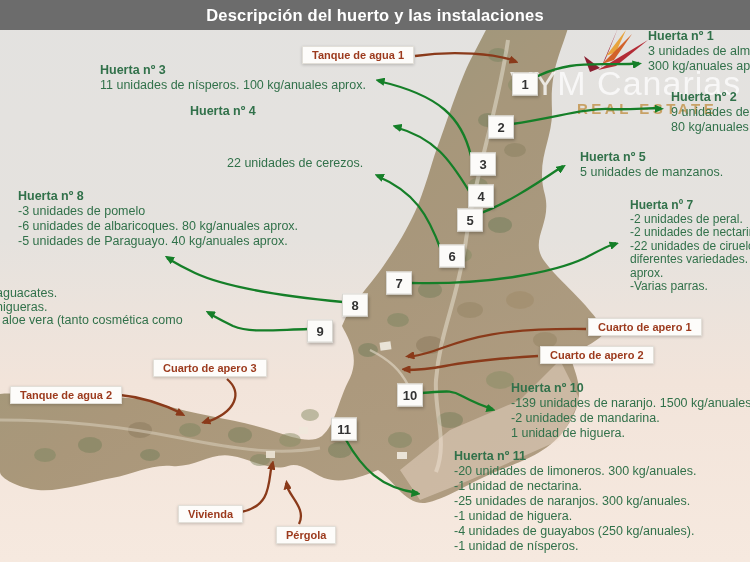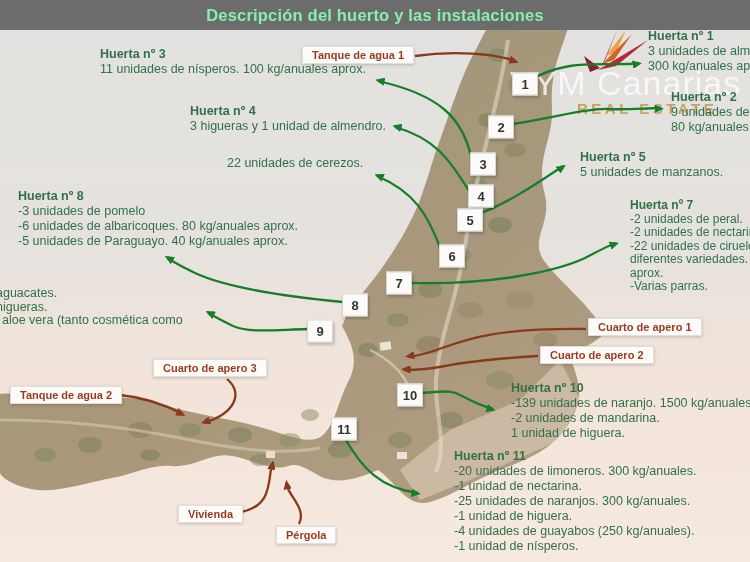--- a/index.html
+++ b/index.html
@@ -3,21 +3,21 @@
 <meta charset="utf-8">
 <style>
   html,body{margin:0;padding:0;background:#bbb;}
   #canvas{
     position:relative;width:750px;height:562px;overflow:hidden;
     background:linear-gradient(180deg,#e3e2e0 0%,#e5e2de 42%,#f2e4da 68%,#f6e9df 100%);
     font-family:"Liberation Sans",sans-serif;
   }
   .titlebar{
     position:absolute;left:0;top:0;width:750px;height:30px;background:#6c6c6c;
-    color:#86efac;font-size:16.5px;font-weight:bold;display:flex;align-items:center;justify-content:center;
+    color:#ffffff;font-size:16.5px;font-weight:bold;display:flex;align-items:center;justify-content:center;
     letter-spacing:.2px;z-index:6;
   }
   svg.layer{position:absolute;left:0;top:0;z-index:1;}
   svg.arrows{z-index:3;pointer-events:none;}
   .wm{position:absolute;z-index:2;pointer-events:none;}
   .wm-brand{left:510px;top:64px;font-size:34px;font-weight:500;color:rgba(253,253,252,.8);letter-spacing:1px;}
   .wm-tag{left:577px;top:100px;font-size:15px;font-weight:bold;color:rgba(196,154,88,.9);letter-spacing:3.5px;}
   .huerta{position:absolute;z-index:4;color:#31714a;font-size:12.5px;line-height:15px;white-space:nowrap;}
   .huerta .t{font-weight:bold;}
   .huerta.tight{line-height:13.5px;font-size:12px;}
@@ -140,27 +140,26 @@
   <div class="huerta" style="left:648px;top:29px">
     <div class="t">Huerta nº 1</div>
     <div>3 unidades de almendros.</div>
     <div>300 kg/anuales aprox.</div>
   </div>
   <div class="huerta" style="left:671px;top:90px">
     <div class="t">Huerta nº 2</div>
     <div>9 unidades de perales.</div>
     <div>80 kg/anuales aprox.</div>
   </div>
-  <div class="huerta" style="left:100px;top:47px">
+  <div class="huerta" style="left:100px;top:63px">
     <div class="t">Huerta nº 3</div>
     <div>11 unidades de nísperos. 100 kg/anuales aprox.</div>
   </div>
   <div class="huerta" style="left:190px;top:104px">
     <div class="t">Huerta nº 4</div>
-    <div>3 higueras y 1 unidad de almendro.</div>
   </div>
   <div class="huerta" style="left:580px;top:150px">
     <div class="t">Huerta nº 5</div>
     <div>5 unidades de manzanos.</div>
   </div>
   <div class="huerta" style="left:227px;top:156px">
     <div>22 unidades de cerezos.</div>
   </div>
   <div class="huerta tight" style="left:630px;top:199px">
     <div class="t">Huerta nº 7</div>

